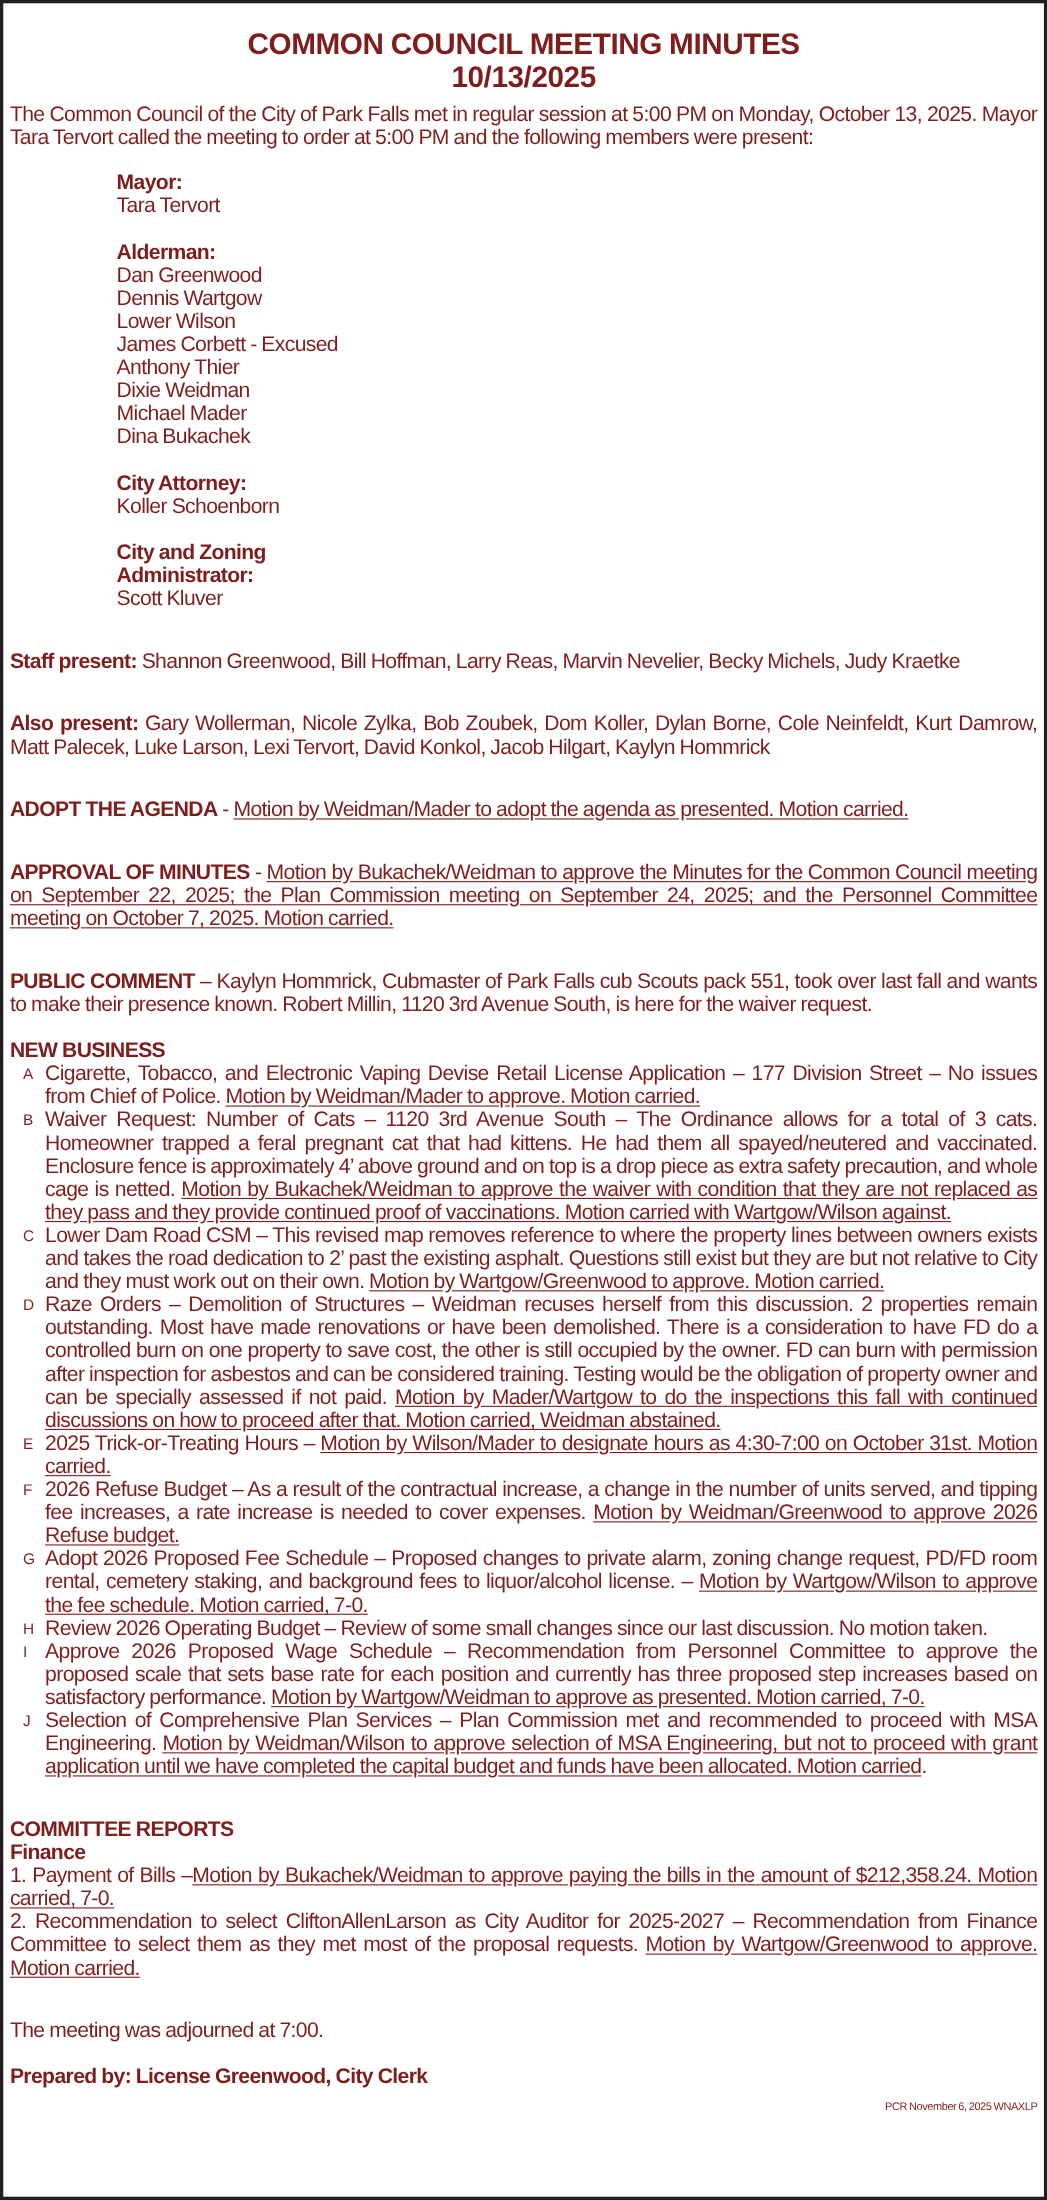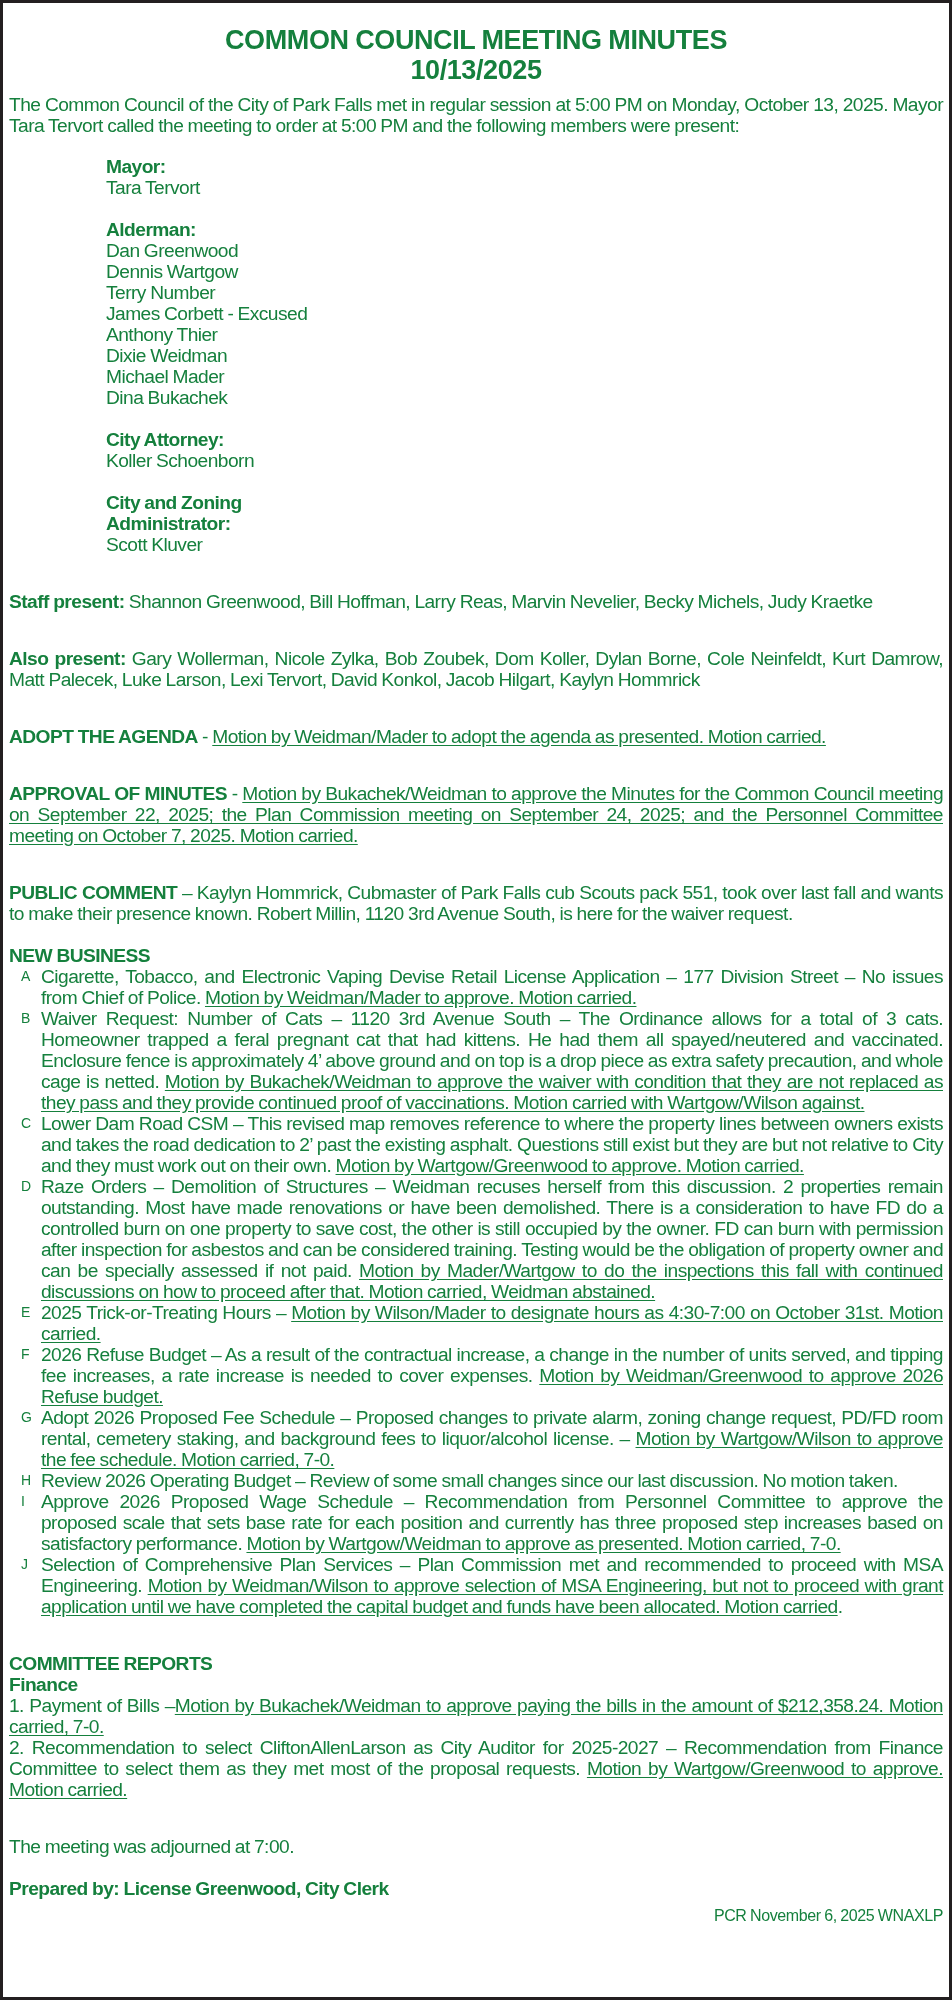--- a/index.html
+++ b/index.html
@@ -3,21 +3,21 @@
 <meta charset="utf-8">
 <style>
   html, body { margin: 0; padding: 0; background: #ffffff; }
   body { width: 952px; height: 2000px; overflow: hidden; }
   .page {
     position: absolute; left: 0; top: 0;
     width: 952px; height: 2000px; box-sizing: border-box;
     border: 3px solid #231f20;
     padding: 22px 6px 0 6px;
     font-family: "Liberation Sans", sans-serif;
-    color: #15803d;
+    color: #7f1d1d;
     font-size: 19.2px;
     line-height: 21px;
     letter-spacing: -0.55px;
     word-spacing: -0.5px;
   }
   .title {
     text-align: center; font-weight: bold; font-size: 27px; line-height: 30px;
     letter-spacing: -0.4px; margin: 0 0 9px 0;
   }
   p { margin: 0; text-align: justify; }
@@ -30,21 +30,21 @@
   .roster-row.zoning { align-items: flex-start; margin-bottom: 21px; }
   .section { margin-bottom: 21px; margin-top: 36px; }
   b { font-weight: bold; }
   u { text-decoration: underline; text-underline-offset: 2px; }
   .heading { font-weight: bold; }
   .nb-list { margin: 0; }
   .nb-item { display: flex; }
   .nb-letter { width: 32px; flex: none; font-size: 14px; padding-left: 12px; box-sizing: border-box; }
   .nb-text { flex: 1; text-align: justify; }
   .nb-block { margin-bottom: 21px; }
-  .footer-line { text-align: right; font-size: 16px; margin-top: 6px; letter-spacing: -0.4px; }
+  .footer-line { text-align: right; font-size: 10px; margin-top: 6px; letter-spacing: -0.4px; }
   .prepared { font-weight: bold; }
 </style>
 </head>
 <body>
 
 <div class="page">
 
   <div class="title">
     <div>COMMON COUNCIL MEETING MINUTES</div>
     <div>10/13/2025</div>
@@ -55,21 +55,21 @@
   <div class="roster">
     <div class="roster-row">
       <div class="roster-label">Mayor:</div>
       <div class="roster-names">Tara Tervort</div>
     </div>
     <div class="roster-row">
       <div class="roster-label">Alderman:</div>
       <div class="roster-names">
         <span>Dan Greenwood</span>
         <span>Dennis Wartgow</span>
-        <span>Terry Number</span>
+        <span>Lower Wilson</span>
         <span>James Corbett - Excused</span>
         <span>Anthony Thier</span>
         <span>Dixie Weidman</span>
         <span>Michael Mader</span>
         <span>Dina Bukachek</span>
       </div>
     </div>
     <div class="roster-row">
       <div class="roster-label">City Attorney:</div>
       <div class="roster-names">Koller Schoenborn</div>

